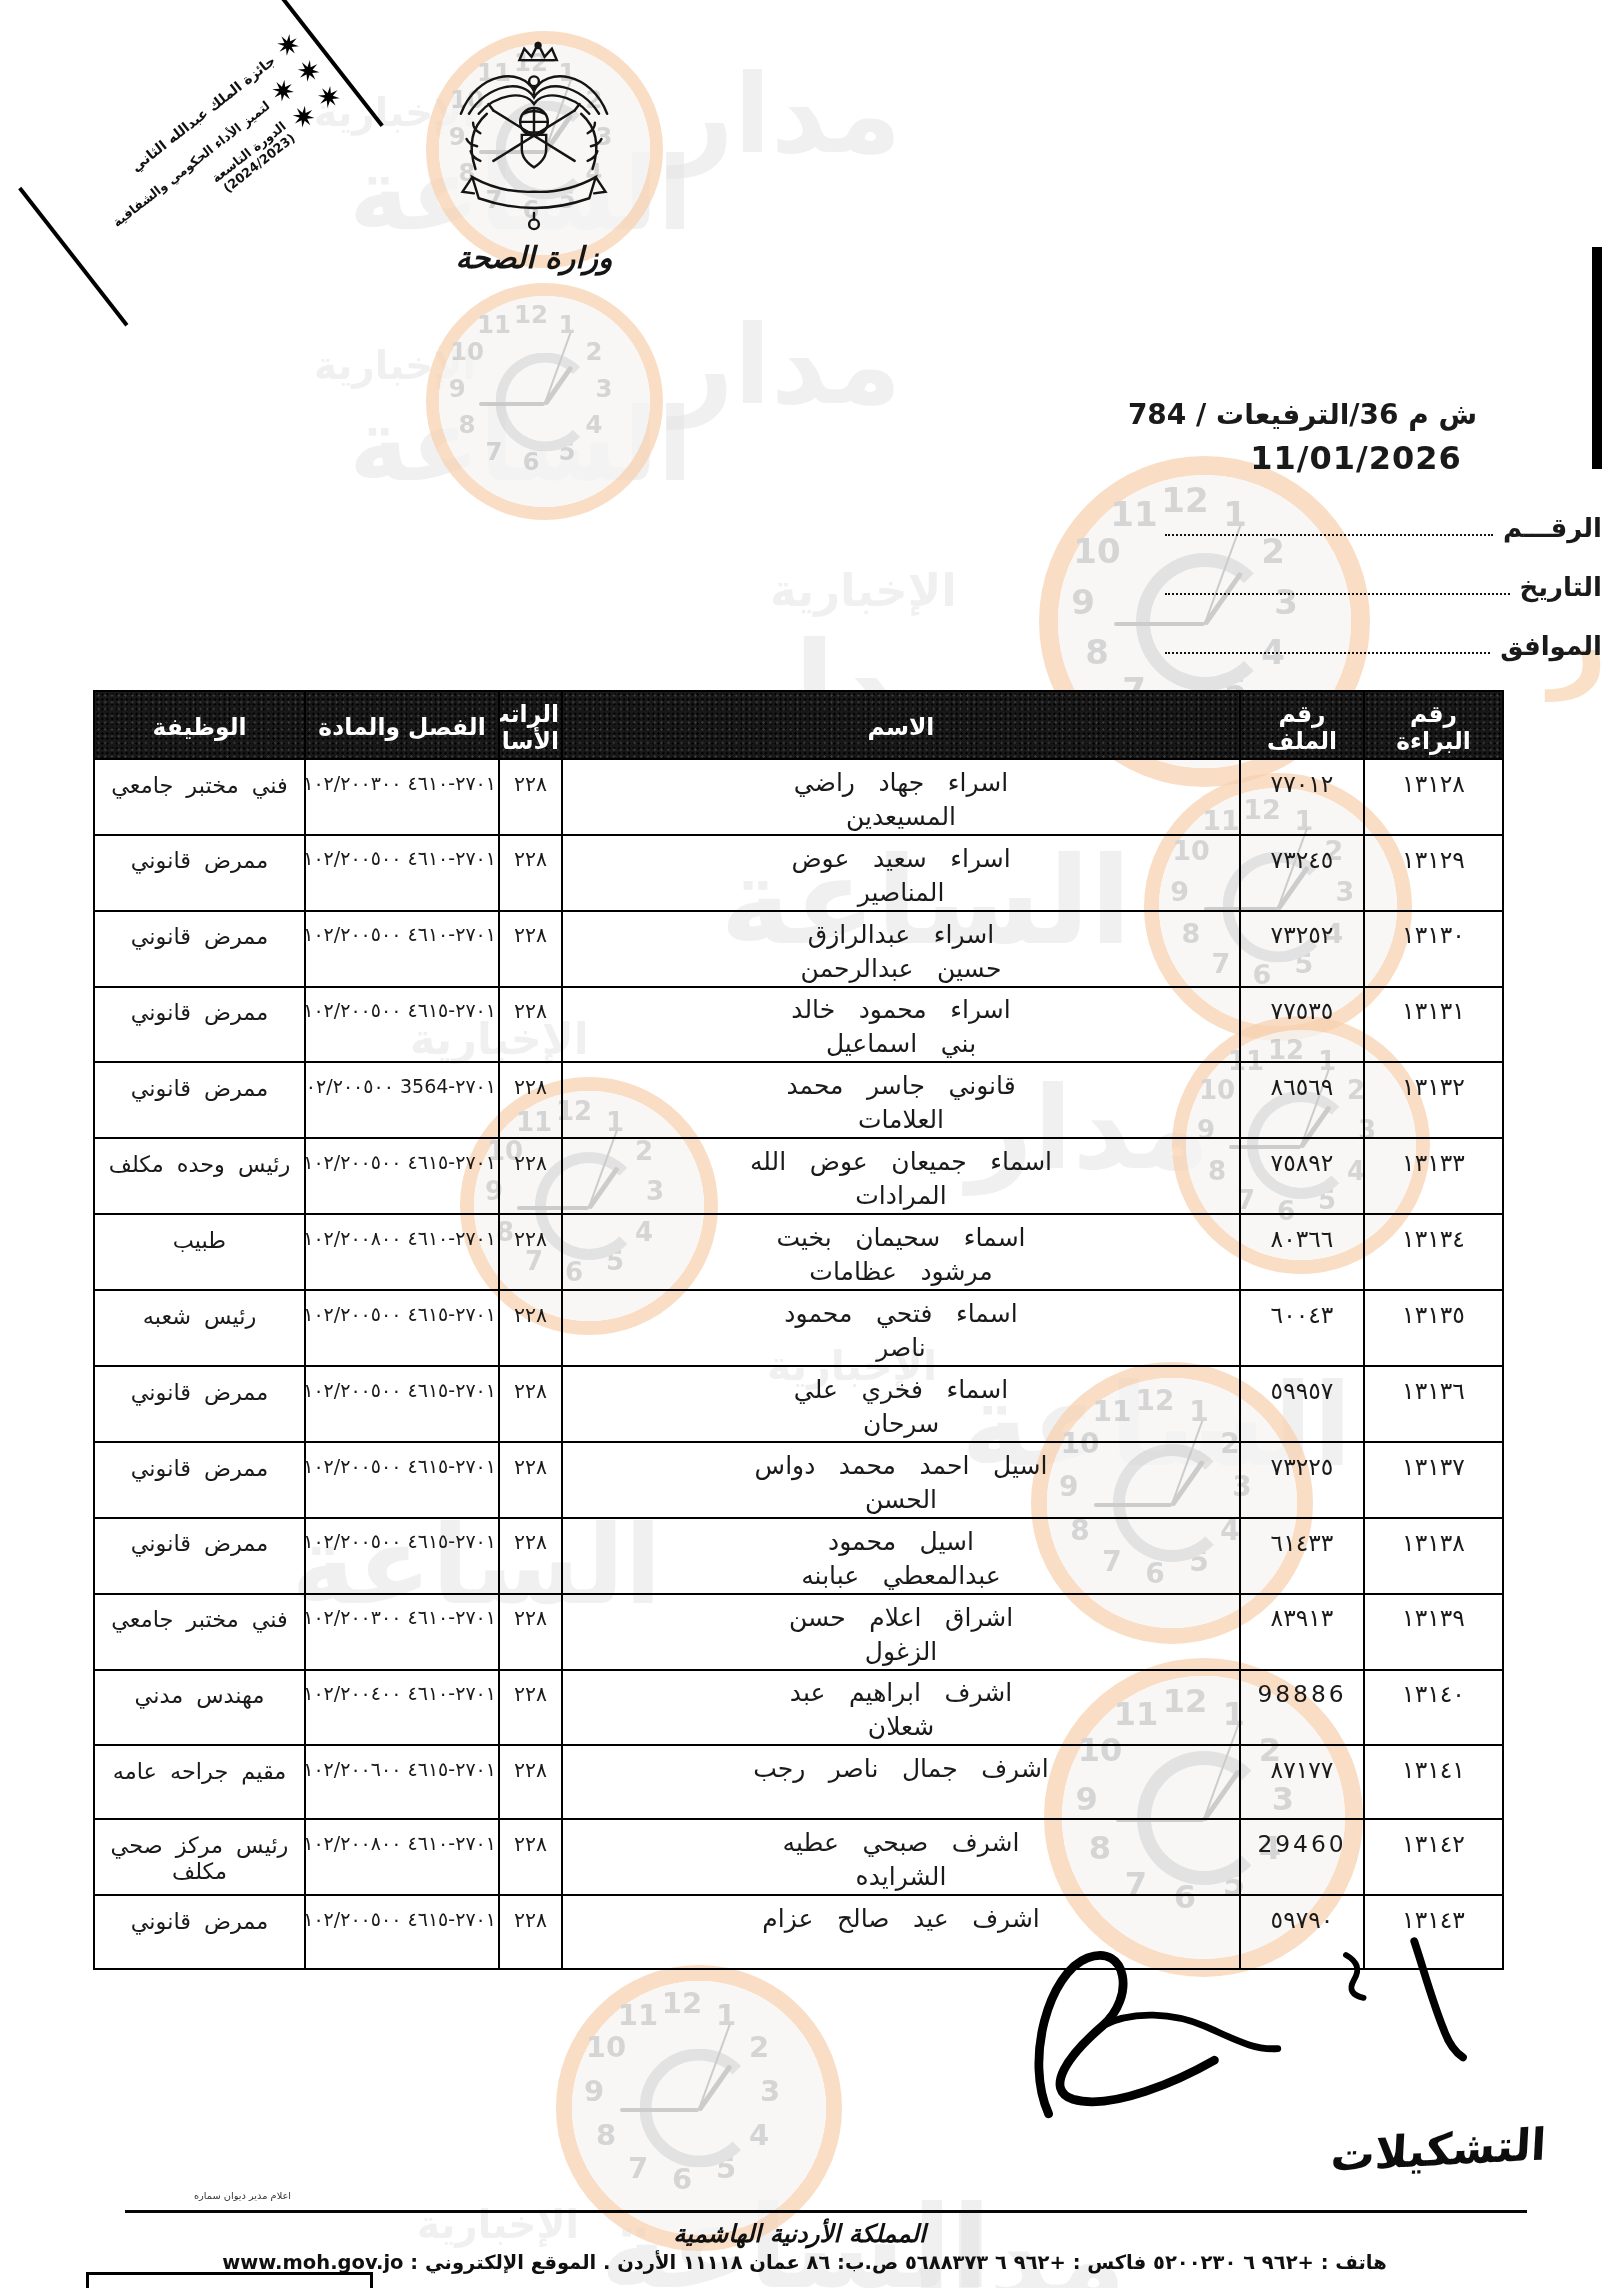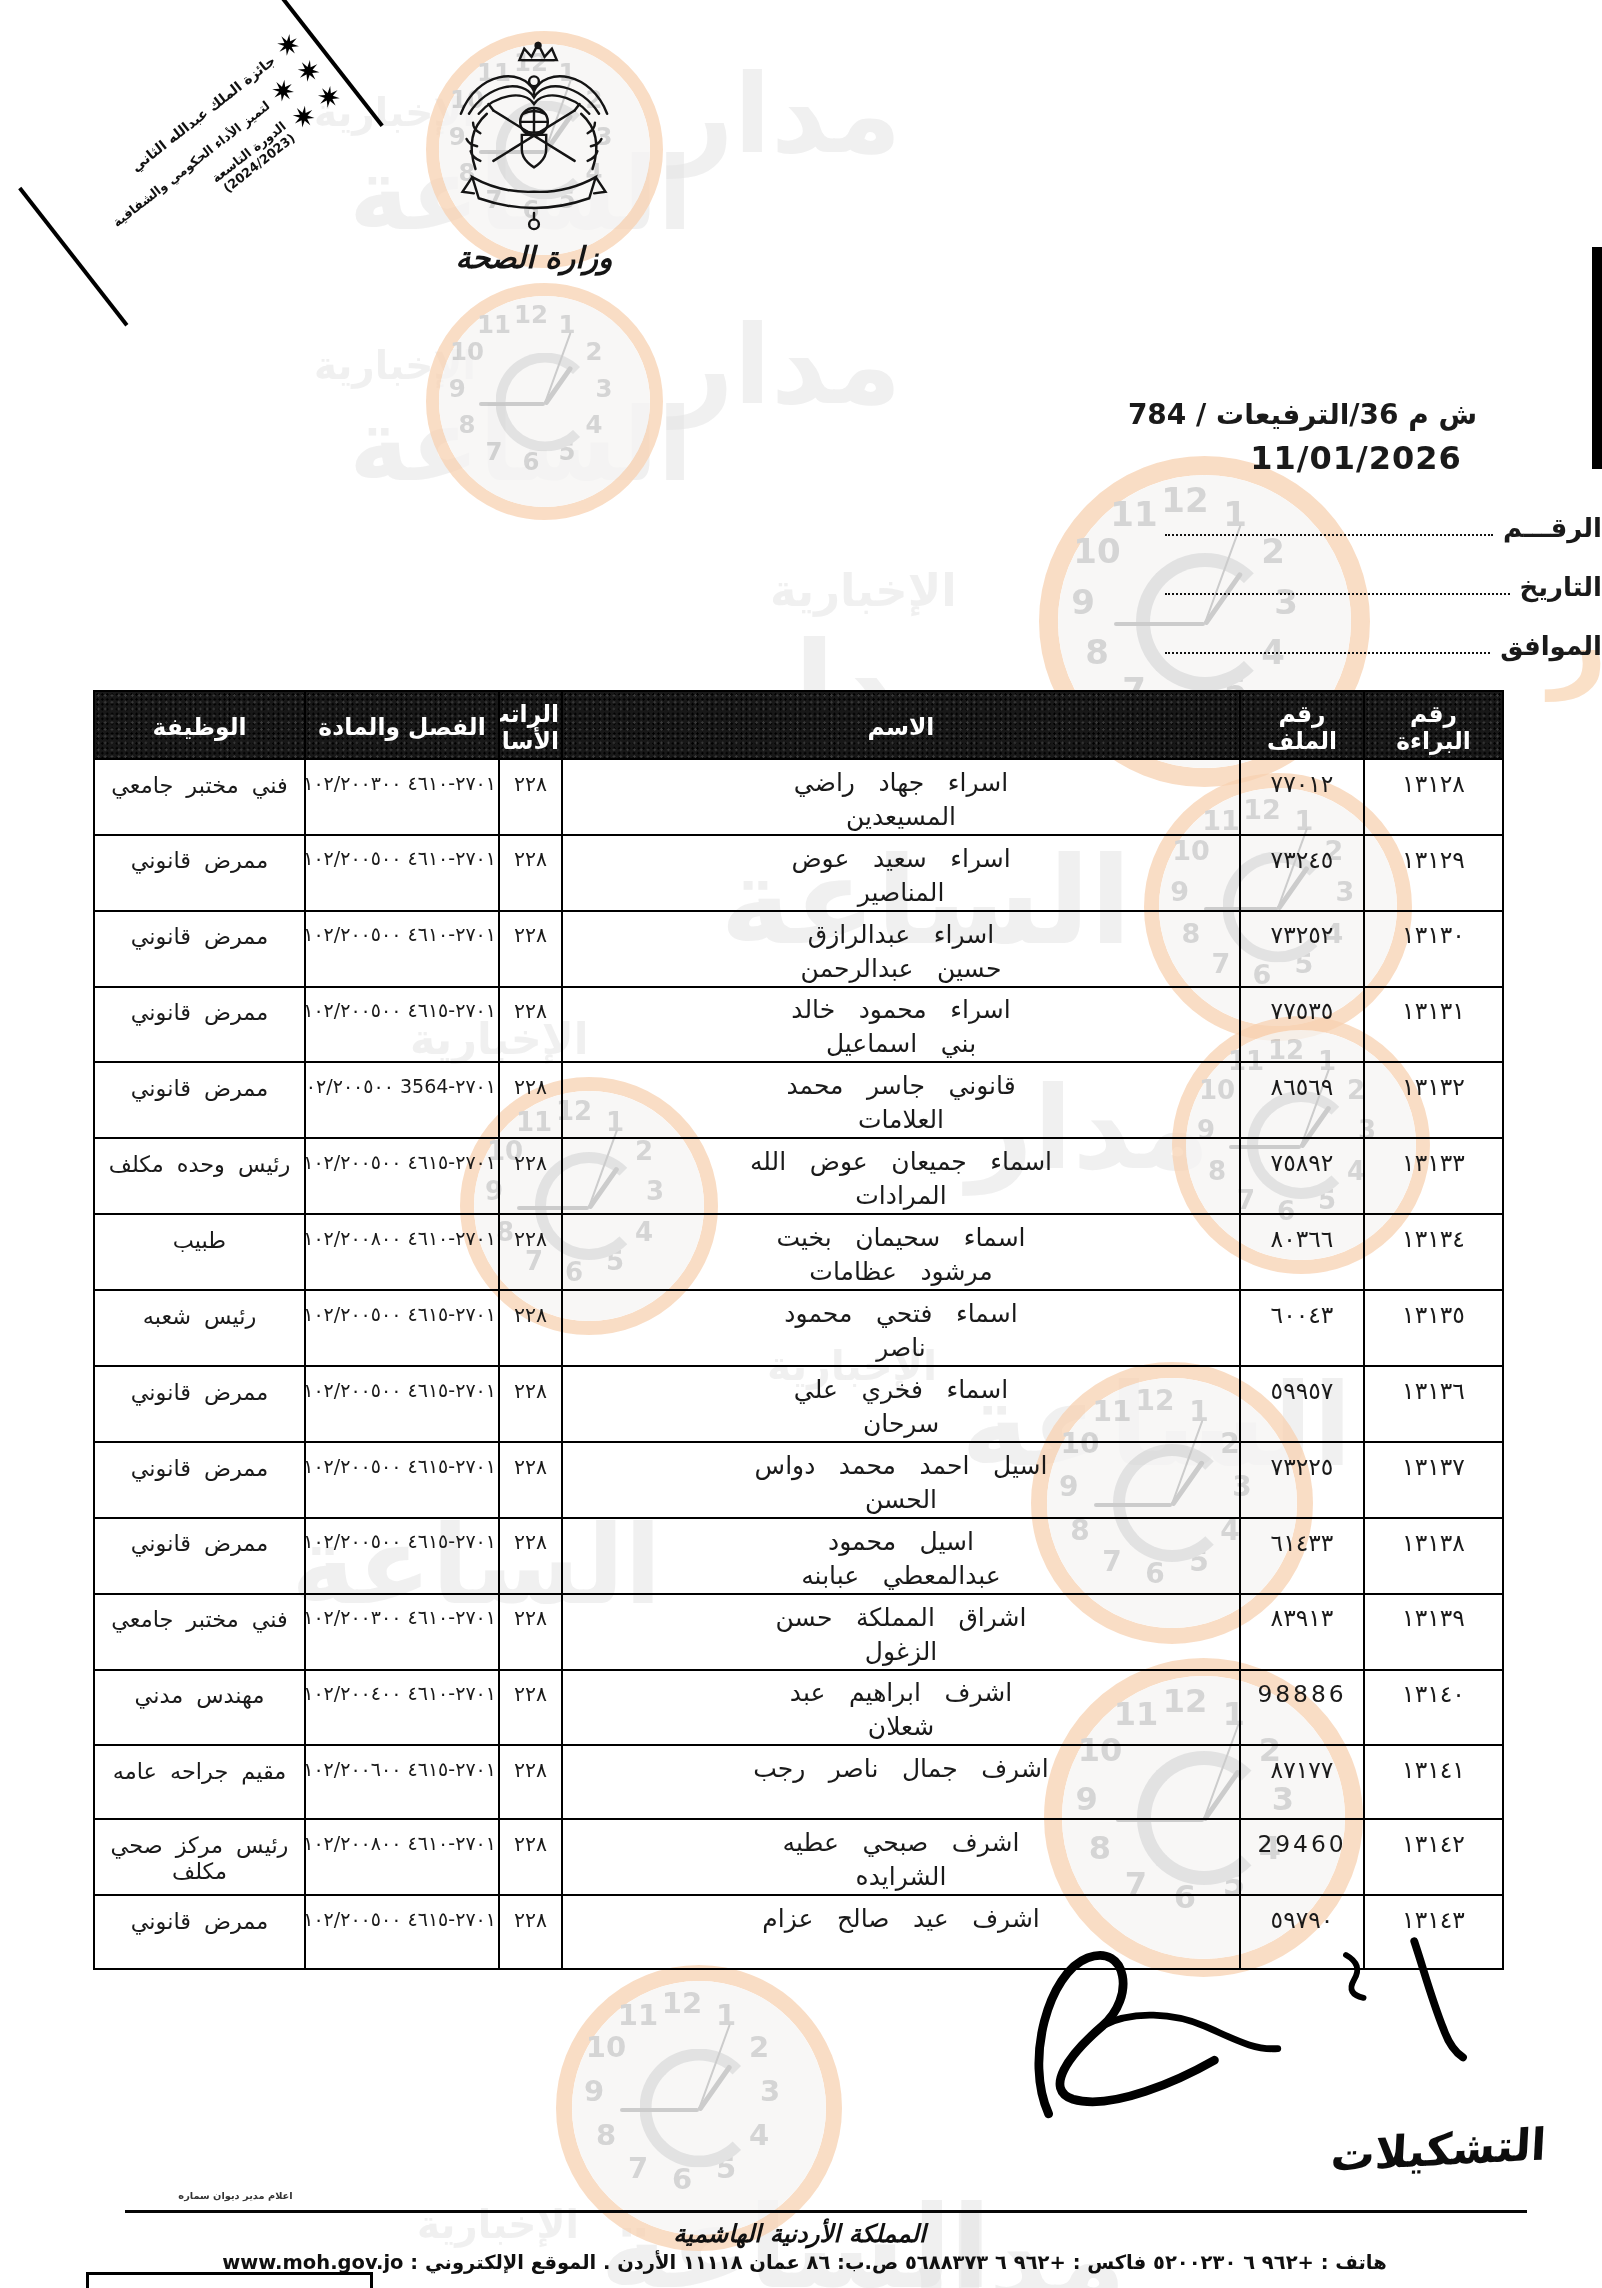--- a/index.html
+++ b/index.html
@@ -51,22 +51,22 @@
   .roster td{text-align:center;}
   .cell-name{font-size:25px;letter-spacing:2px;word-spacing:15.6px;line-height:34px;}
   .cell-num{font-size:23.4px;letter-spacing:2.9px;padding-top:9.8px !important;}
   .cell-salary{font-size:20.5px;letter-spacing:2px;padding-top:11.7px !important;}
   .cell-chapter{font-size:19px;letter-spacing:0.5px;padding-top:11.7px !important;white-space:nowrap;}
   .cell-job{font-size:22.4px;letter-spacing:1px;word-spacing:5.9px;padding-top:11.7px !important;}
   
   .sig-svg{position:absolute;left:956px;top:1904px;}
   .hand-word{position:absolute;left:1297px;top:2124px;width:283px;text-align:center;direction:rtl;
              font-size:44px;font-weight:bold;color:#0d0d0d;transform:rotate(-3deg) skewX(-6deg);}
-  .stamp-note{position:absolute;left:128px;top:2190px;width:215px;font-size:9.8px;color:#333;
-              direction:rtl;text-align:center;filter:blur(0.3px);font-weight:bold;}
+  .stamp-note{position:absolute;left:135px;top:2190px;width:215px;font-size:9.8px;color:#333;
+              direction:rtl;text-align:center;filter:blur(0.3px);}
   .footer-rule{position:absolute;left:125px;top:2210px;width:1402px;height:0;
                border-top:3.9px solid #060606;}
   .kingdom{position:absolute;left:546px;top:2219px;width:507px;text-align:center;direction:rtl;
            font-size:24.4px;font-weight:bold;font-style:italic;color:#101010;}
   .contact{position:absolute;left:146px;top:2251px;width:1317px;text-align:center;direction:rtl;
            font-size:19.5px;font-weight:bold;color:#101010;white-space:nowrap;}
   .corner-box{position:absolute;left:86px;top:2272px;width:281px;height:16.6px;
               border:3.9px solid #000;border-bottom:none;}
 </style>
 </head>
@@ -471,21 +471,21 @@
               <div>عبدالمعطي عبابنه</div>
             </td>
             <td class="cell-salary">٢٢٨</td>
             <td class="cell-chapter">٢٧٠١-٤٦١٥ ١٠٢/٢٠٠٥٠٠</td>
             <td class="cell-job">ممرض قانوني</td>
           </tr>
           <tr>
             <td class="cell-num">١٣١٣٩</td>
             <td class="cell-num">٨٣٩١٣</td>
             <td class="cell-name">
-              <div>اشراق المملكة حسن</div>
+              <div>اشراق اعلام حسن</div>
               <div>الزغول</div>
             </td>
             <td class="cell-salary">٢٢٨</td>
             <td class="cell-chapter">٢٧٠١-٤٦١٠ ١٠٢/٢٠٠٣٠٠</td>
             <td class="cell-job">فني مختبر جامعي</td>
           </tr>
           <tr>
             <td class="cell-num">١٣١٤٠</td>
             <td class="cell-num">98886</td>
             <td class="cell-name">

